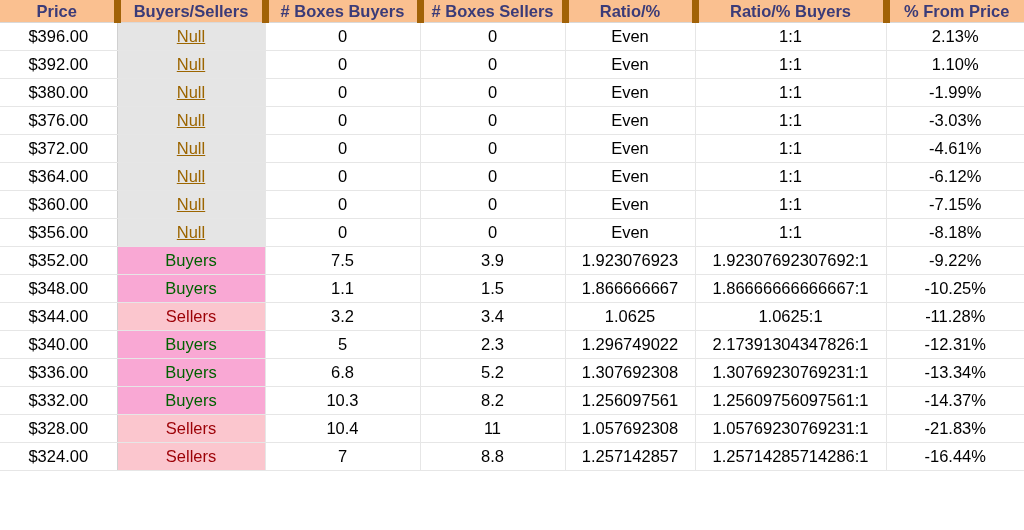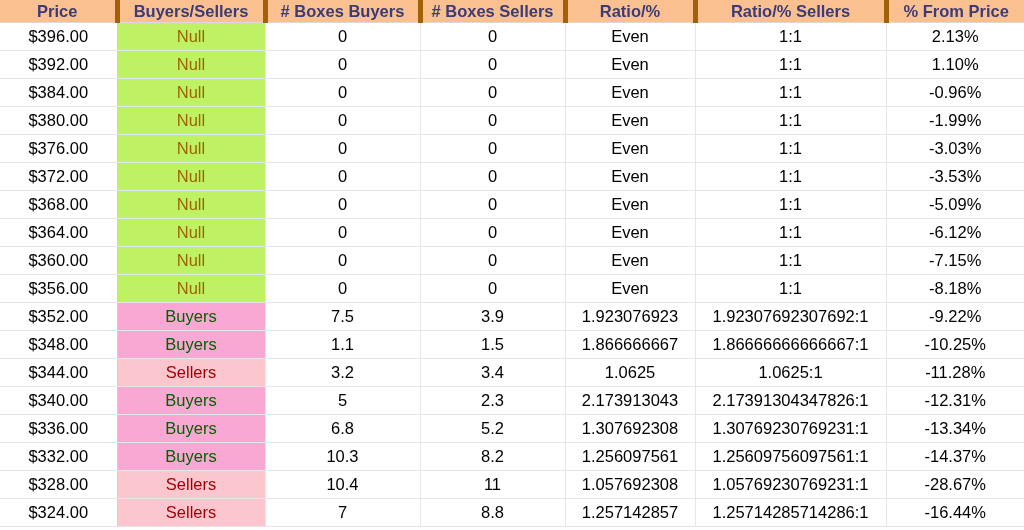--- a/index.html
+++ b/index.html
@@ -31,21 +31,21 @@
 
   thead th {
     background: #fac090;
     color: #3b3b78;
     font-weight: bold;
     font-size: 16.5px;
     text-align: center;
     height: 22px;
     line-height: 22px;
     padding: 0 2px;
-    border-right: 5px solid #a16207;
+    border-right: 7px solid #a16207;
     border-bottom: 1px solid #d9d9d9;
     white-space: nowrap;
     overflow: hidden;
   }
   thead th:last-child { border-right: none; }
 
   tbody td {
     height: 27px;
     line-height: 27px;
     font-size: 16.5px;
@@ -63,22 +63,23 @@
   tbody td.price {
     text-align: center;
     border-right: 1px solid #d0d0d0;
   }
 
   tbody td.tag {
     border-right: 1px solid #e6e6e6;
   }
 
   tbody td.tag-null {
-    background: #bef264;
+    background: #e5e5e5;
     color: #9c6500;
+    text-decoration: underline;
   }
   tbody td.tag-buyers {
     background: #f9a8d4;
     color: #006100;
   }
   tbody td.tag-sellers {
     background: #fbc6ce;
     color: #9c0006;
     margin-left: 44px;
   }
@@ -96,21 +97,21 @@
     <col class="c-ratioref">
     <col class="c-pctfrom">
   </colgroup>
   <thead>
     <tr>
       <th>Price</th>
       <th>Buyers/Sellers</th>
       <th># Boxes Buyers</th>
       <th># Boxes Sellers</th>
       <th>Ratio/%</th>
-      <th>Ratio/% Sellers</th>
+      <th>Ratio/% Buyers</th>
       <th>% From Price</th>
     </tr>
   </thead>
   <tbody id="table-body">
       <tr>
         <td class="price">$396.00</td>
         <td class="tag tag-null">Null</td>
         <td>0</td>
         <td>0</td>
         <td>Even</td>
@@ -120,29 +121,20 @@
       <tr>
         <td class="price">$392.00</td>
         <td class="tag tag-null">Null</td>
         <td>0</td>
         <td>0</td>
         <td>Even</td>
         <td>1:1</td>
         <td>1.10%</td>
       </tr>
       <tr>
-        <td class="price">$384.00</td>
-        <td class="tag tag-null">Null</td>
-        <td>0</td>
-        <td>0</td>
-        <td>Even</td>
-        <td>1:1</td>
-        <td>-0.96%</td>
-      </tr>
-      <tr>
         <td class="price">$380.00</td>
         <td class="tag tag-null">Null</td>
         <td>0</td>
         <td>0</td>
         <td>Even</td>
         <td>1:1</td>
         <td>-1.99%</td>
       </tr>
       <tr>
         <td class="price">$376.00</td>
@@ -153,30 +145,21 @@
         <td>1:1</td>
         <td>-3.03%</td>
       </tr>
       <tr>
         <td class="price">$372.00</td>
         <td class="tag tag-null">Null</td>
         <td>0</td>
         <td>0</td>
         <td>Even</td>
         <td>1:1</td>
-        <td>-3.53%</td>
-      </tr>
-      <tr>
-        <td class="price">$368.00</td>
-        <td class="tag tag-null">Null</td>
-        <td>0</td>
-        <td>0</td>
-        <td>Even</td>
-        <td>1:1</td>
-        <td>-5.09%</td>
+        <td>-4.61%</td>
       </tr>
       <tr>
         <td class="price">$364.00</td>
         <td class="tag tag-null">Null</td>
         <td>0</td>
         <td>0</td>
         <td>Even</td>
         <td>1:1</td>
         <td>-6.12%</td>
       </tr>
@@ -223,21 +206,21 @@
         <td>3.4</td>
         <td>1.0625</td>
         <td>1.0625:1</td>
         <td>-11.28%</td>
       </tr>
       <tr>
         <td class="price">$340.00</td>
         <td class="tag tag-buyers">Buyers</td>
         <td>5</td>
         <td>2.3</td>
-        <td>2.173913043</td>
+        <td>1.296749022</td>
         <td>2.17391304347826:1</td>
         <td>-12.31%</td>
       </tr>
       <tr>
         <td class="price">$336.00</td>
         <td class="tag tag-buyers">Buyers</td>
         <td>6.8</td>
         <td>5.2</td>
         <td>1.307692308</td>
         <td>1.30769230769231:1</td>
@@ -252,21 +235,21 @@
         <td>1.25609756097561:1</td>
         <td>-14.37%</td>
       </tr>
       <tr>
         <td class="price">$328.00</td>
         <td class="tag tag-sellers">Sellers</td>
         <td>10.4</td>
         <td>11</td>
         <td>1.057692308</td>
         <td>1.05769230769231:1</td>
-        <td>-28.67%</td>
+        <td>-21.83%</td>
       </tr>
       <tr>
         <td class="price">$324.00</td>
         <td class="tag tag-sellers">Sellers</td>
         <td>7</td>
         <td>8.8</td>
         <td>1.257142857</td>
         <td>1.25714285714286:1</td>
         <td>-16.44%</td>
       </tr>

